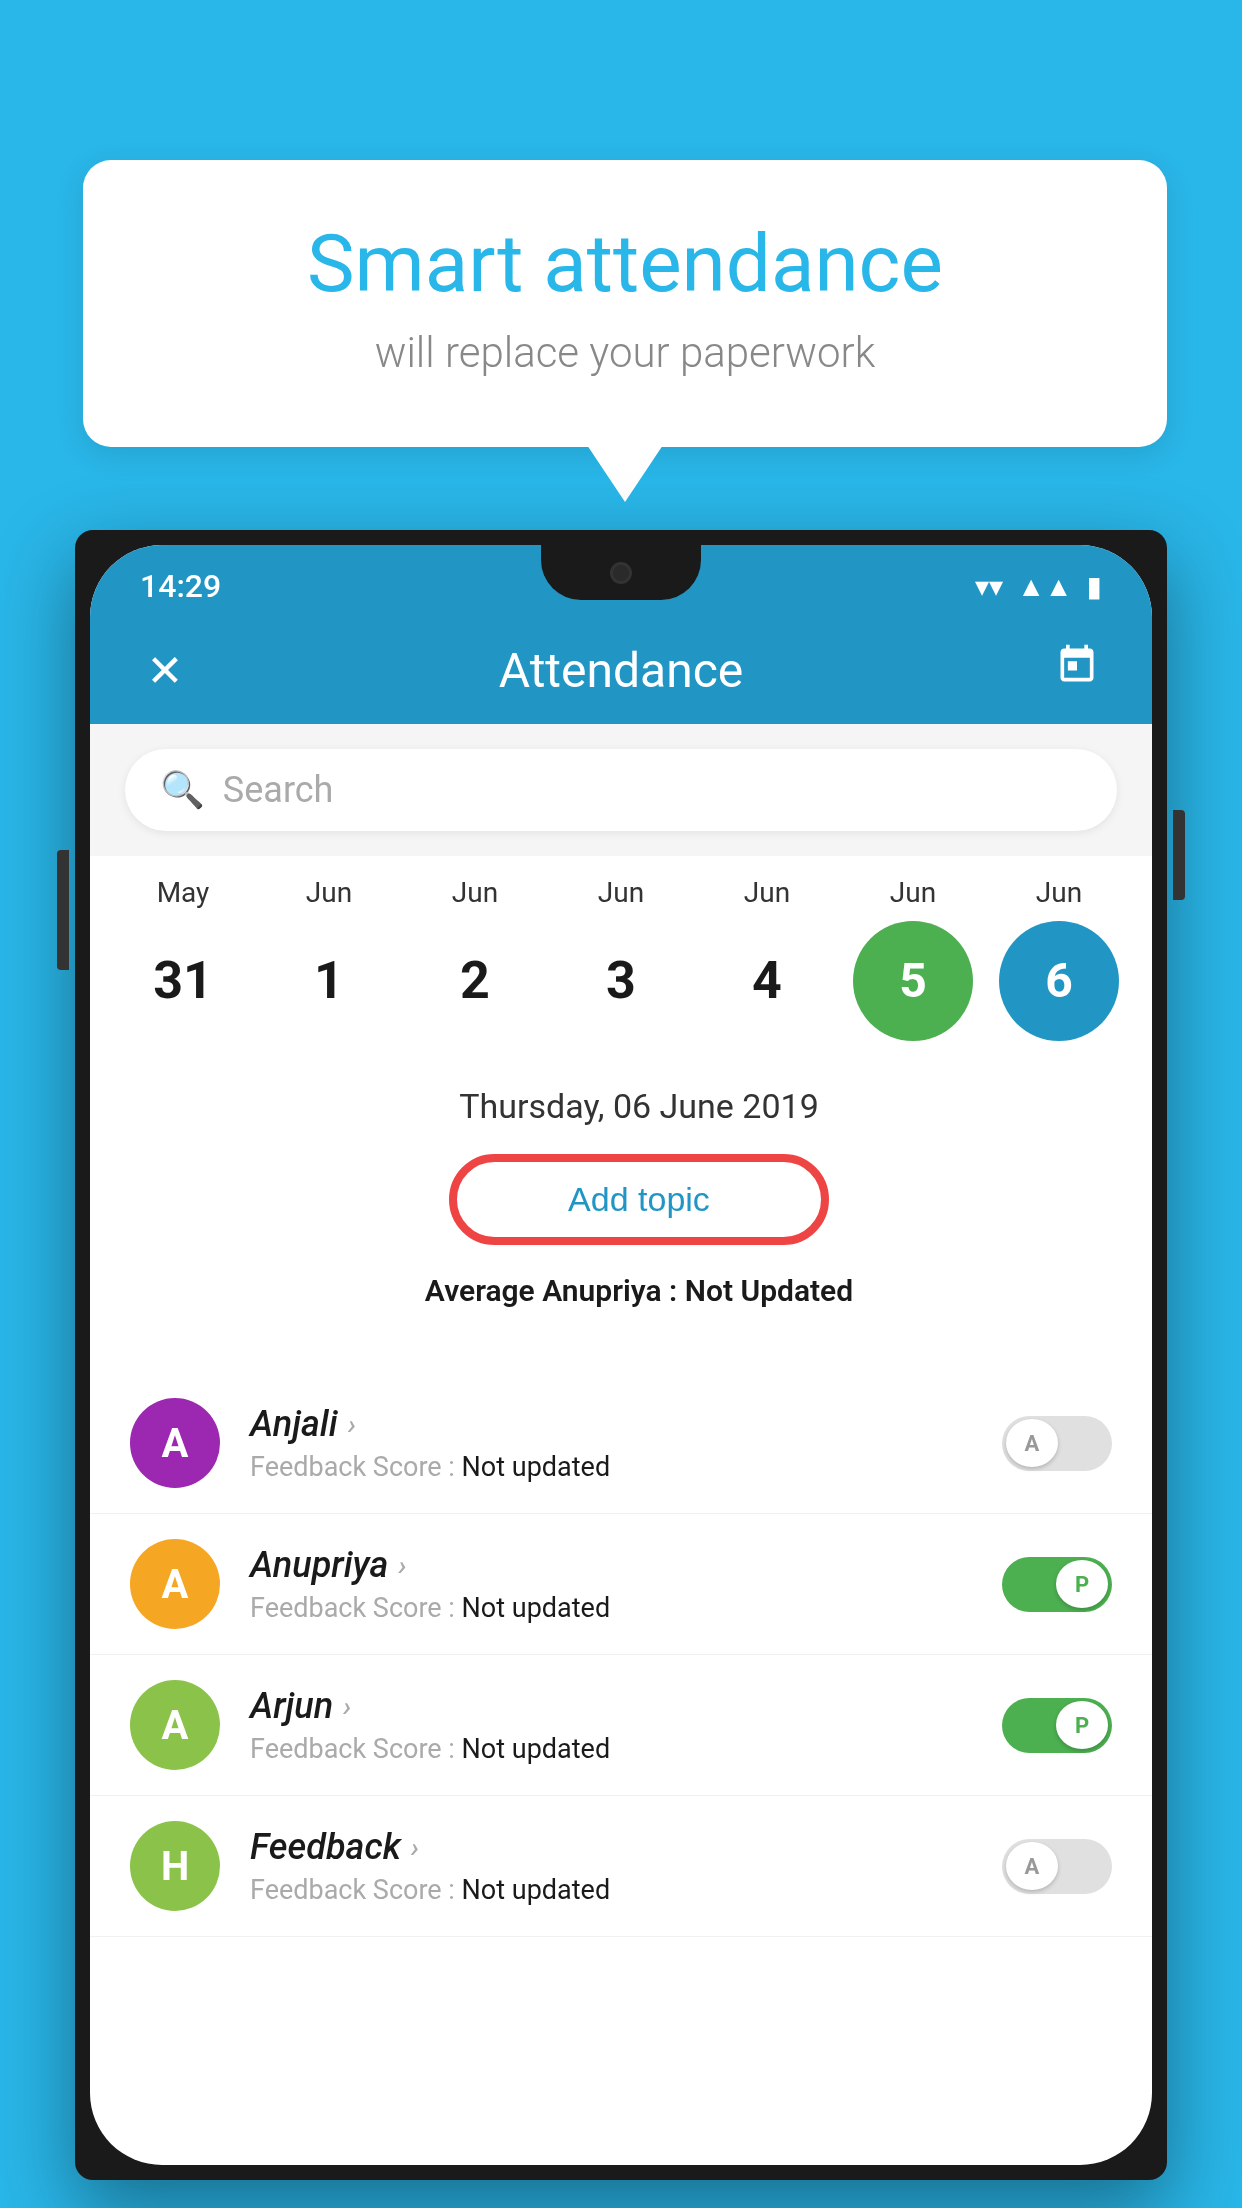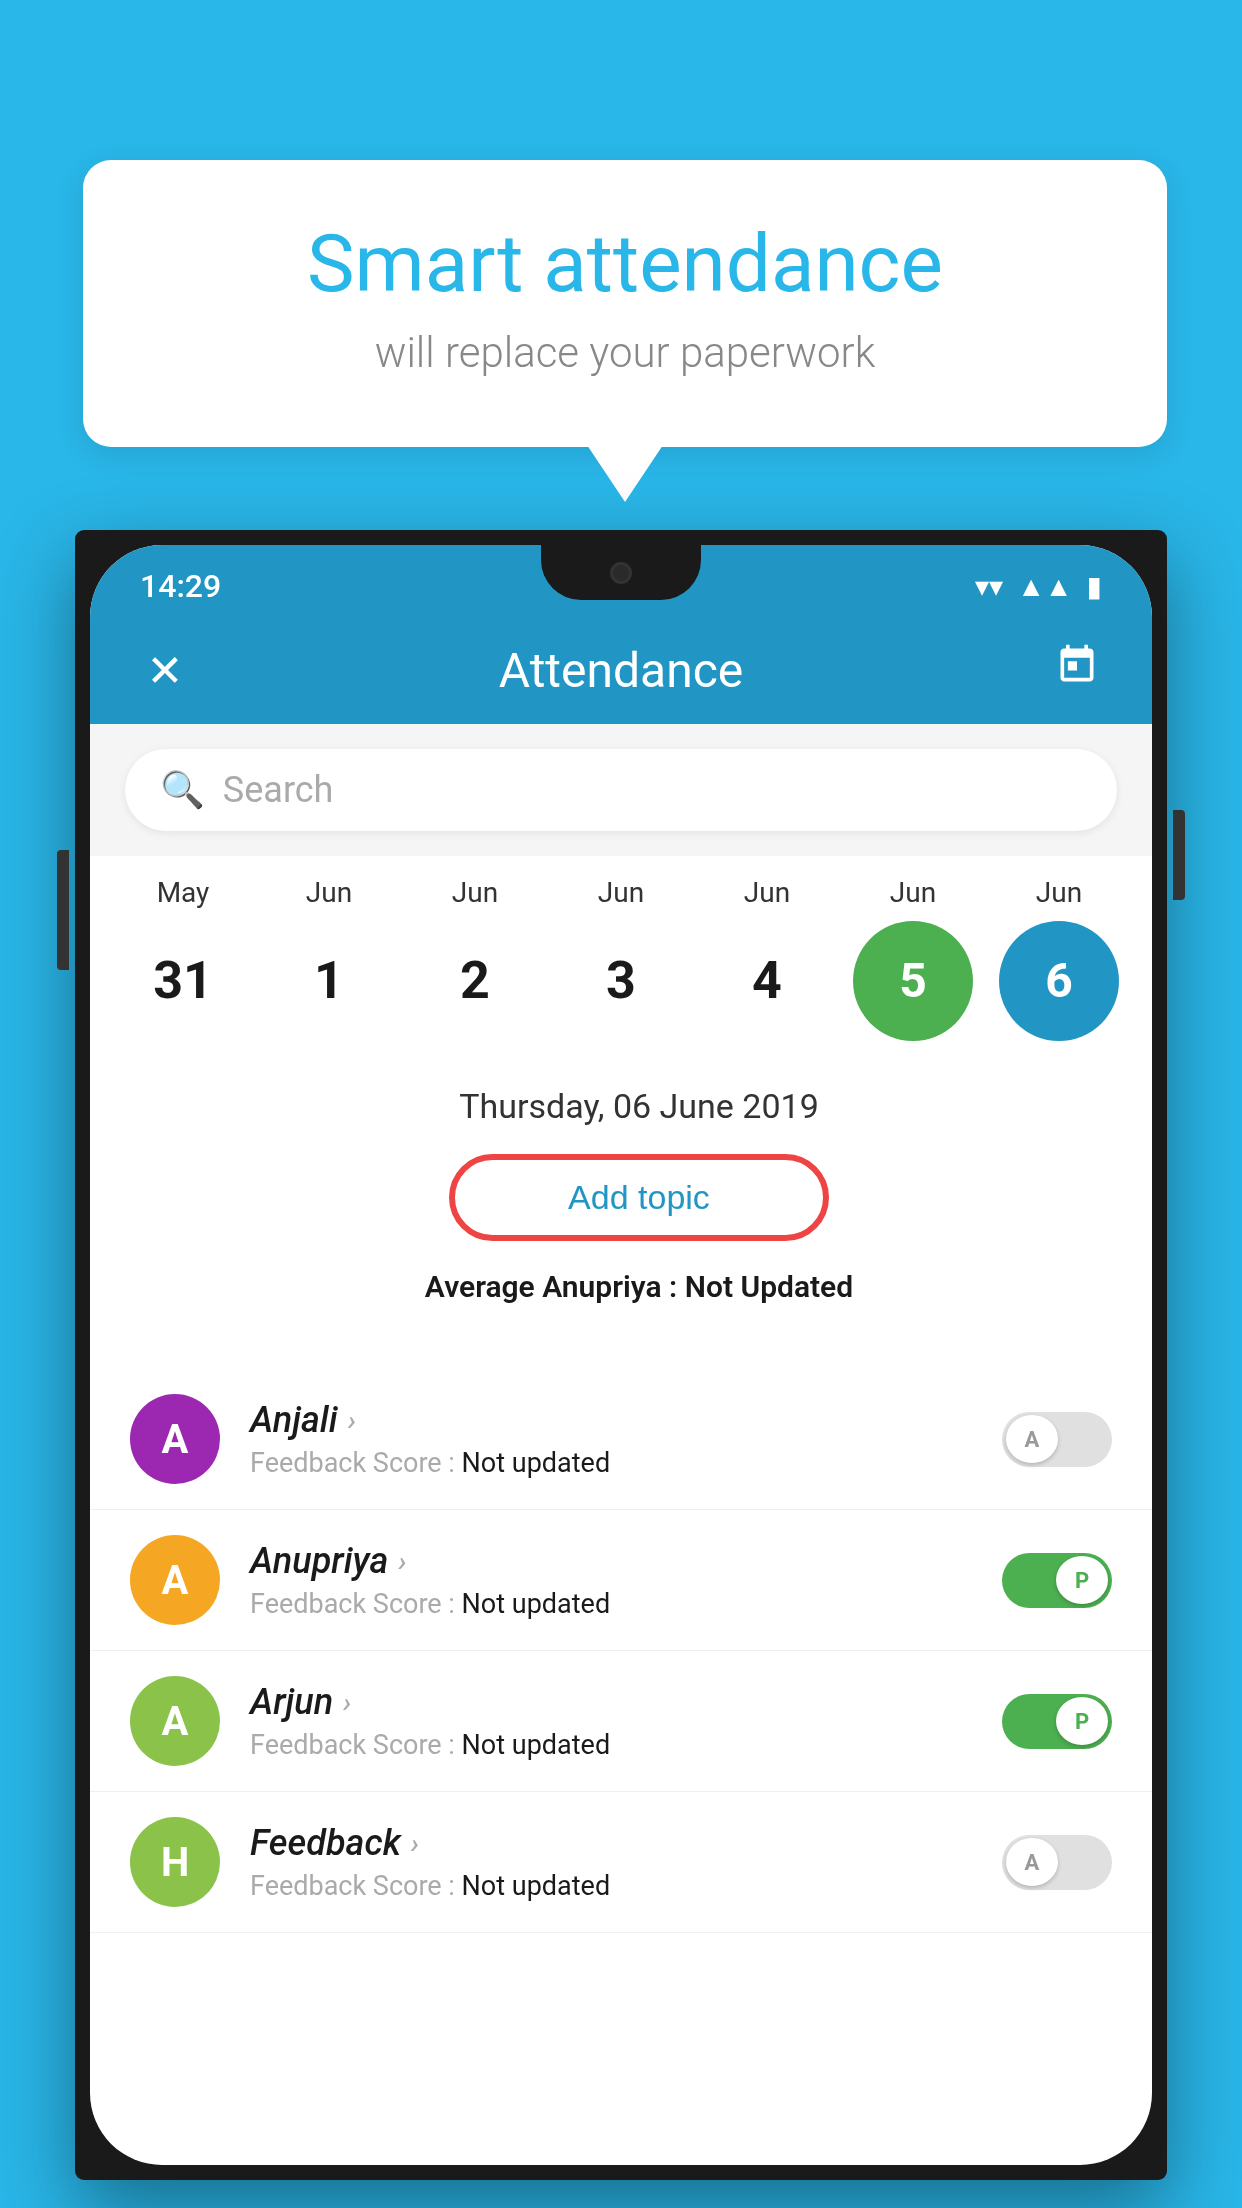--- a/index.html
+++ b/index.html
@@ -62,21 +62,21 @@
     .phone-wrapper {
       position: absolute;
       top: 530px;
       left: 75px;
       right: 75px;
       bottom: 0;
     }
 
     .phone-frame {
       background: #1a1a1a;
-      border-radius: 9px;
+      border-radius: 18px;
       padding: 15px;
       position: relative;
       box-shadow: 0 30px 80px rgba(0,0,0,0.4);
       height: 1650px;
     }
 
     
     .phone-frame::before {
       content: '';
       position: absolute;
@@ -282,21 +282,21 @@
       text-align: center;
       font-size: 34px;
       color: #333;
       margin-bottom: 28px;
       font-weight: 400;
     }
 
     .add-topic-btn {
       display: block;
       margin: 0 auto 28px;
-      border: 6px solid #ef4444;
+      border: 8px solid #ef4444;
       border-radius: 50px;
       padding: 18px 60px;
       color: #2196c4;
       font-size: 34px;
       background: white;
       cursor: pointer;
       text-align: center;
       width: 380px;
     }
 

